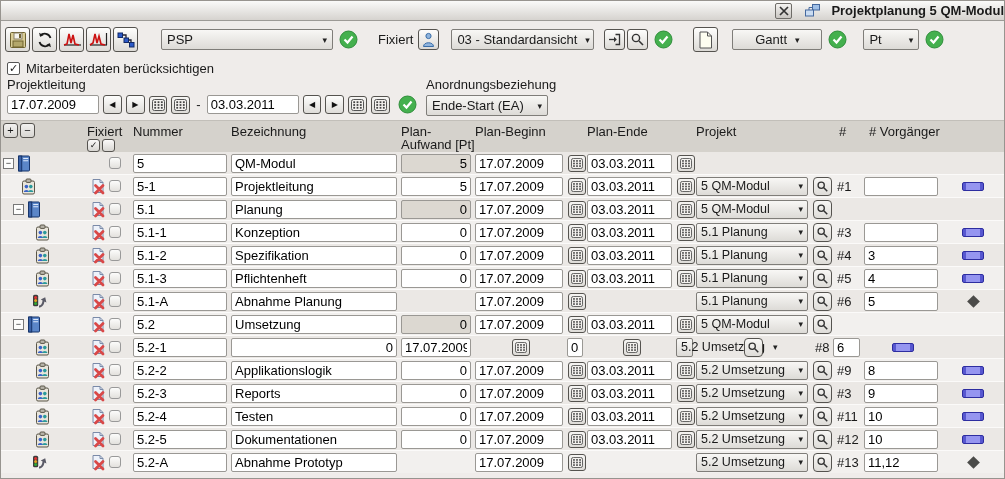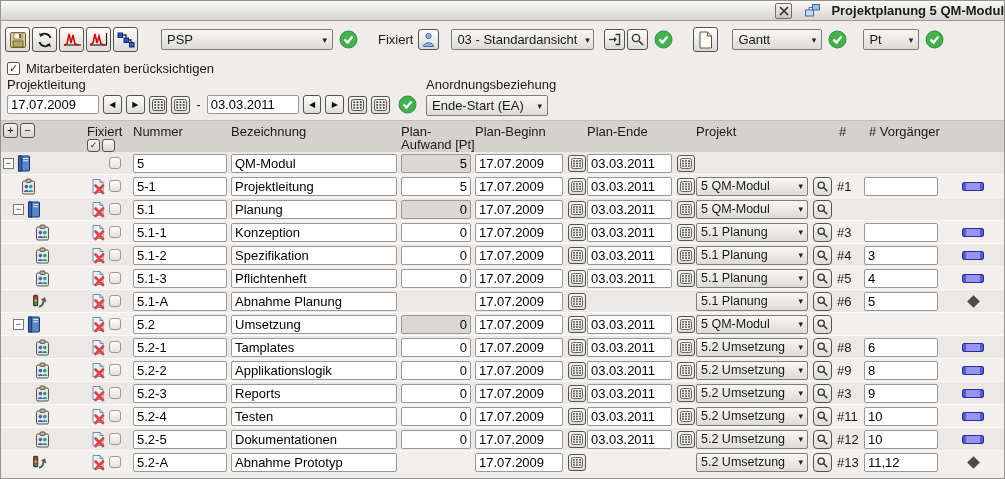--- a/index.html
+++ b/index.html
@@ -180,21 +180,21 @@
       <circle cx="9.5" cy="9.5" r="8.5" fill="#44b04e" stroke="#2e8d3a"></circle>
       <path d="M5.5 9.5 L8.5 12.5 L13.5 6.5" stroke="#fff" stroke-width="2.2" fill="none"></path>
     </svg>
   </span>
   <span class="tbtn" style="margin-left:14px;">
     <svg width="15" height="18" viewBox="0 0 15 18">
       <path d="M2 1 H9.5 L13.5 5 V17 H2 Z" fill="#fdfdf0" stroke="#555"></path>
       <path d="M9.5 1 V5 H13.5" fill="none" stroke="#555"></path>
     </svg>
   </span>
-  <span class="dd" style="width:90px;margin-left:12px;">
+  <span class="dd" style="width:90px;margin-left:12px;justify-content:center;">
     <span>Gantt</span>
     <span class="arr">▾</span>
   </span>
   <span class="gcheck">
     <svg width="19" height="19" viewBox="0 0 19 19">
       <circle cx="9.5" cy="9.5" r="8.5" fill="#44b04e" stroke="#2e8d3a"></circle>
       <path d="M5.5 9.5 L8.5 12.5 L13.5 6.5" stroke="#fff" stroke-width="2.2" fill="none"></path>
     </svg>
   </span>
   <span class="dd" style="width:56px;margin-left:10px;">
@@ -1140,23 +1140,20 @@
       </svg>
         </span>
     </div>
     <div class="cell">
         <span class="cb" style="background:linear-gradient(#fcfcfb,#e3e1dd);border-color:#999;border-radius:3px;width:12px;height:12px;"></span>
       </div>
     <div class="cell">
         <input class="tin rowin" value="5.2-1" style="">
       </div>
     <div class="cell">
-        <input class="tin rowin" value="Tamplates" style="">
-      </div>
-    <div class="cell">
         <input class="tin rowin num" value="0" style="">
       </div>
     <div class="cell">
         <input class="tin rowin" value="17.07.2009" style="">
       </div>
     <div class="cell center">
         <span class="calbtn rcal">
       <svg width="12" height="11" viewBox="0 0 13 12">
             <rect x="0.5" y="0.5" width="12" height="11" rx="2" fill="#f4f2ef" stroke="#555"></rect>
             <g fill="#444">

